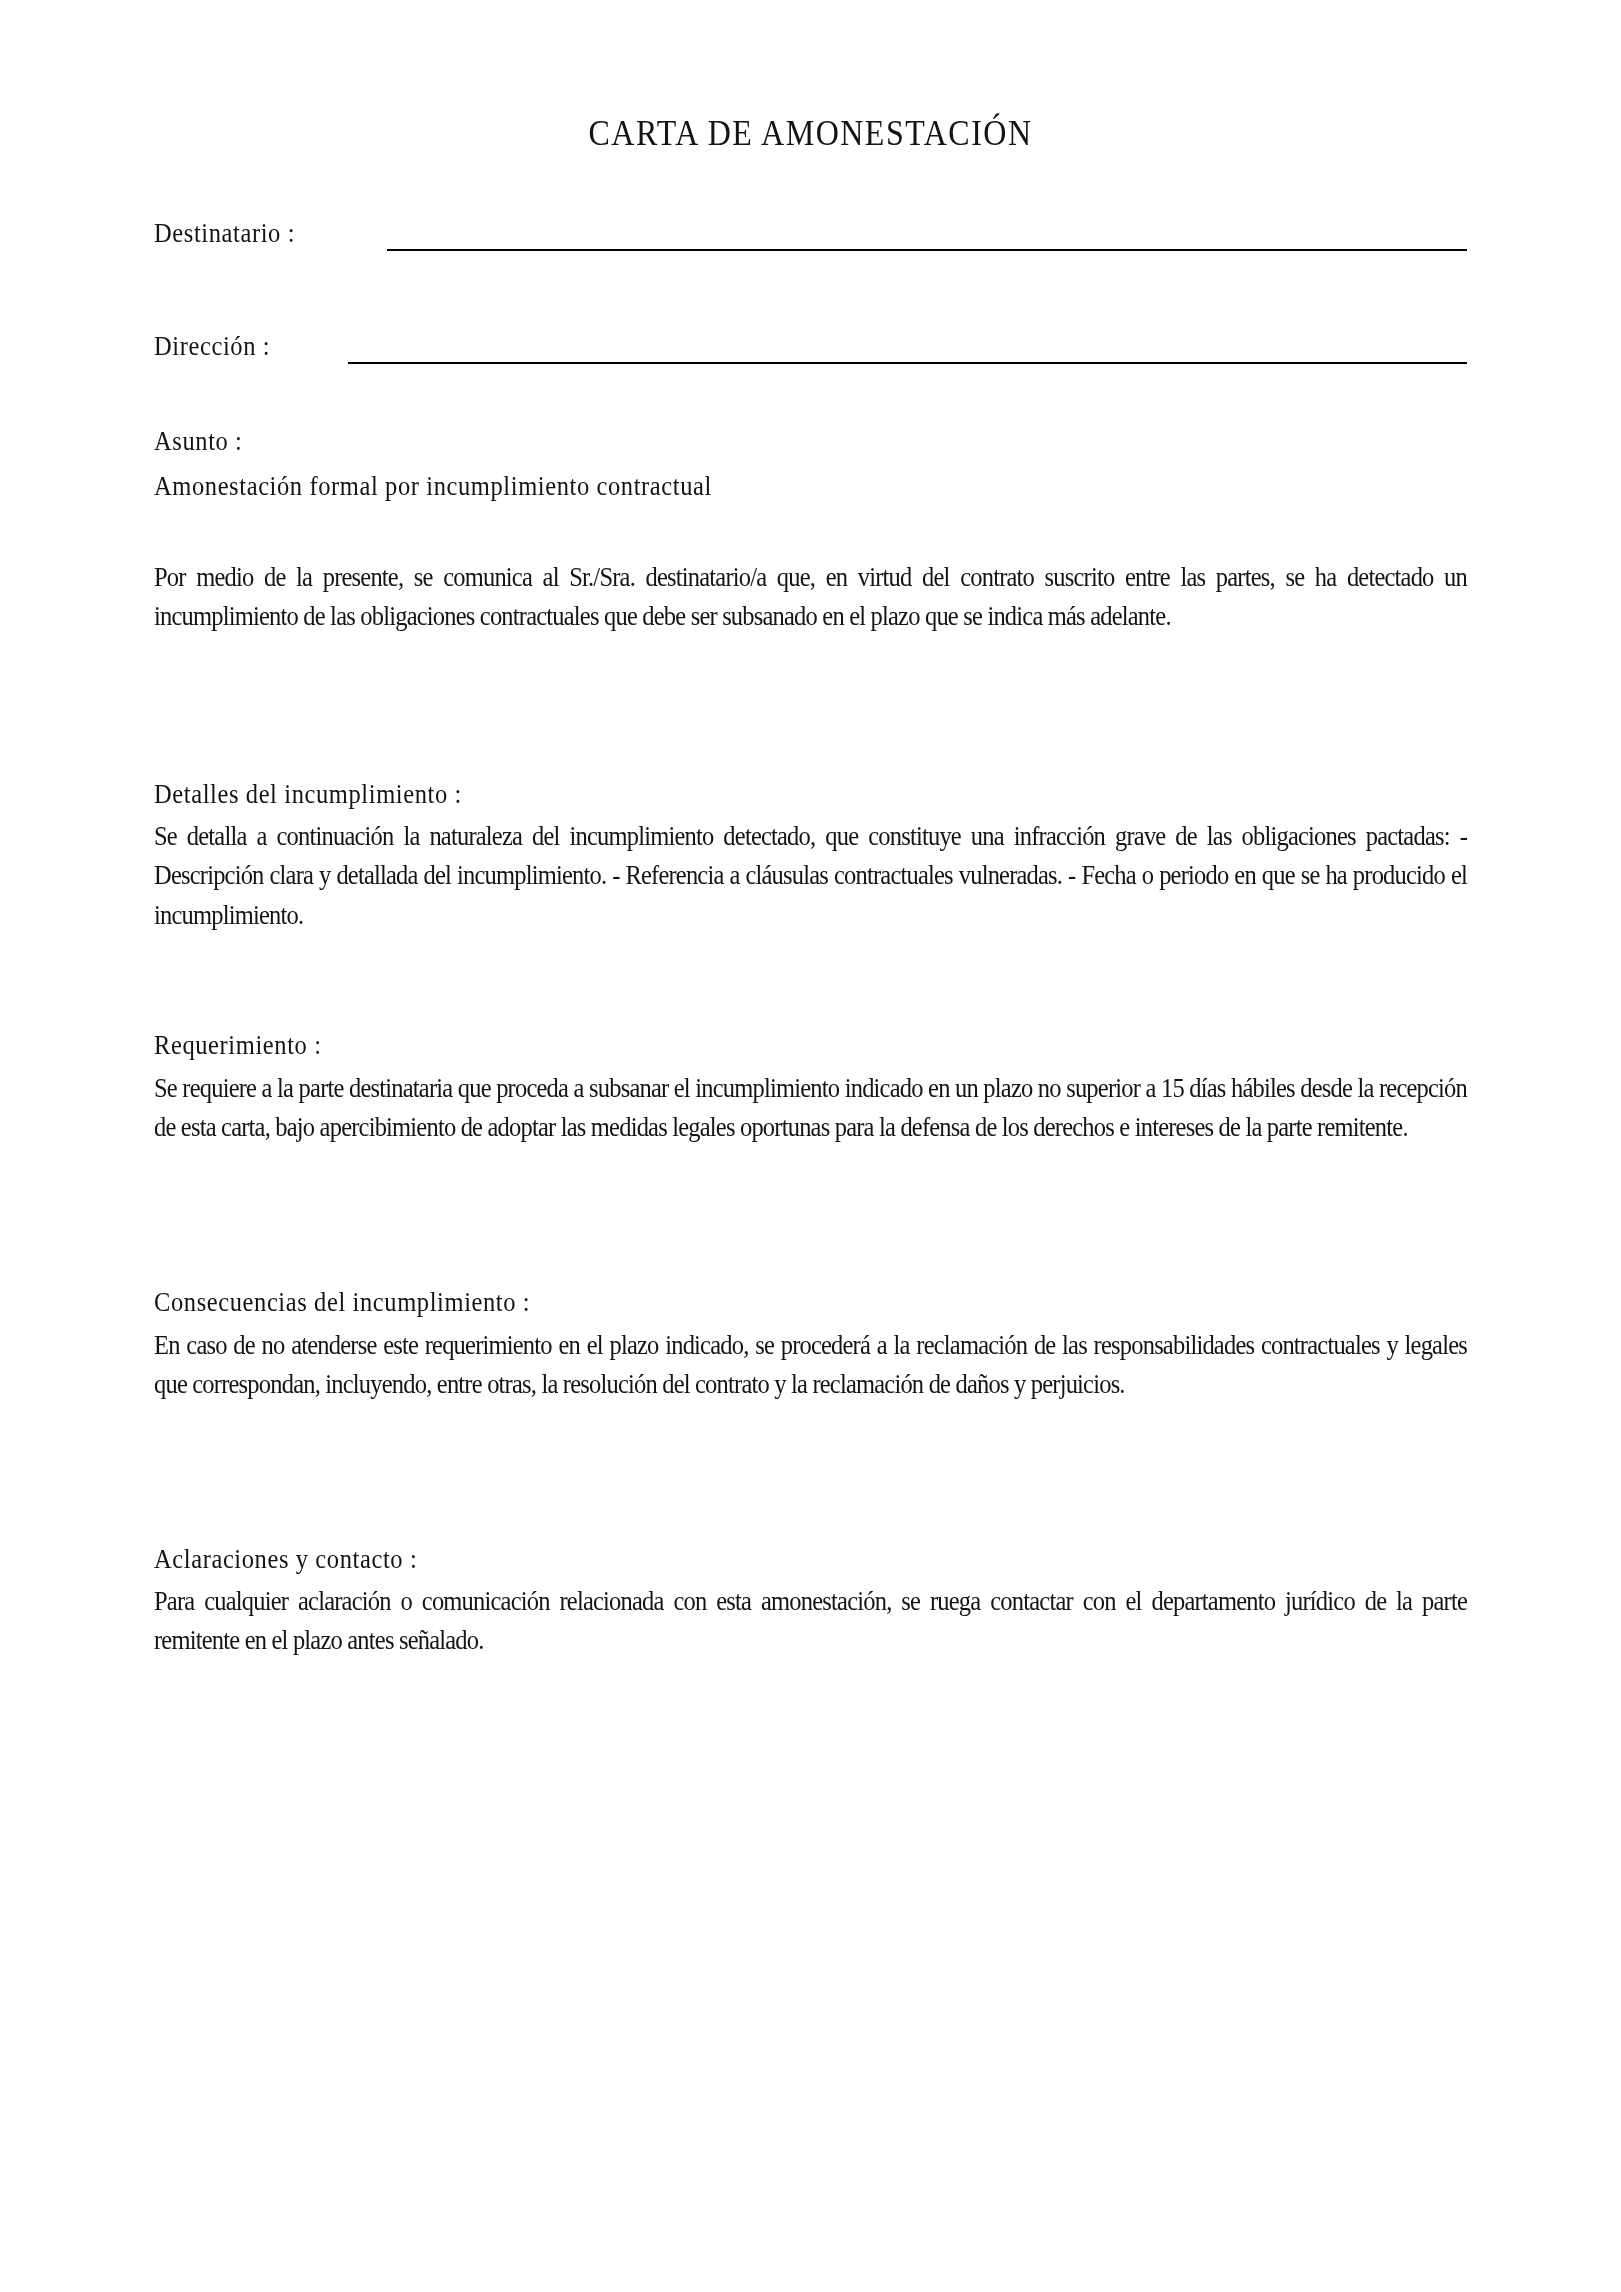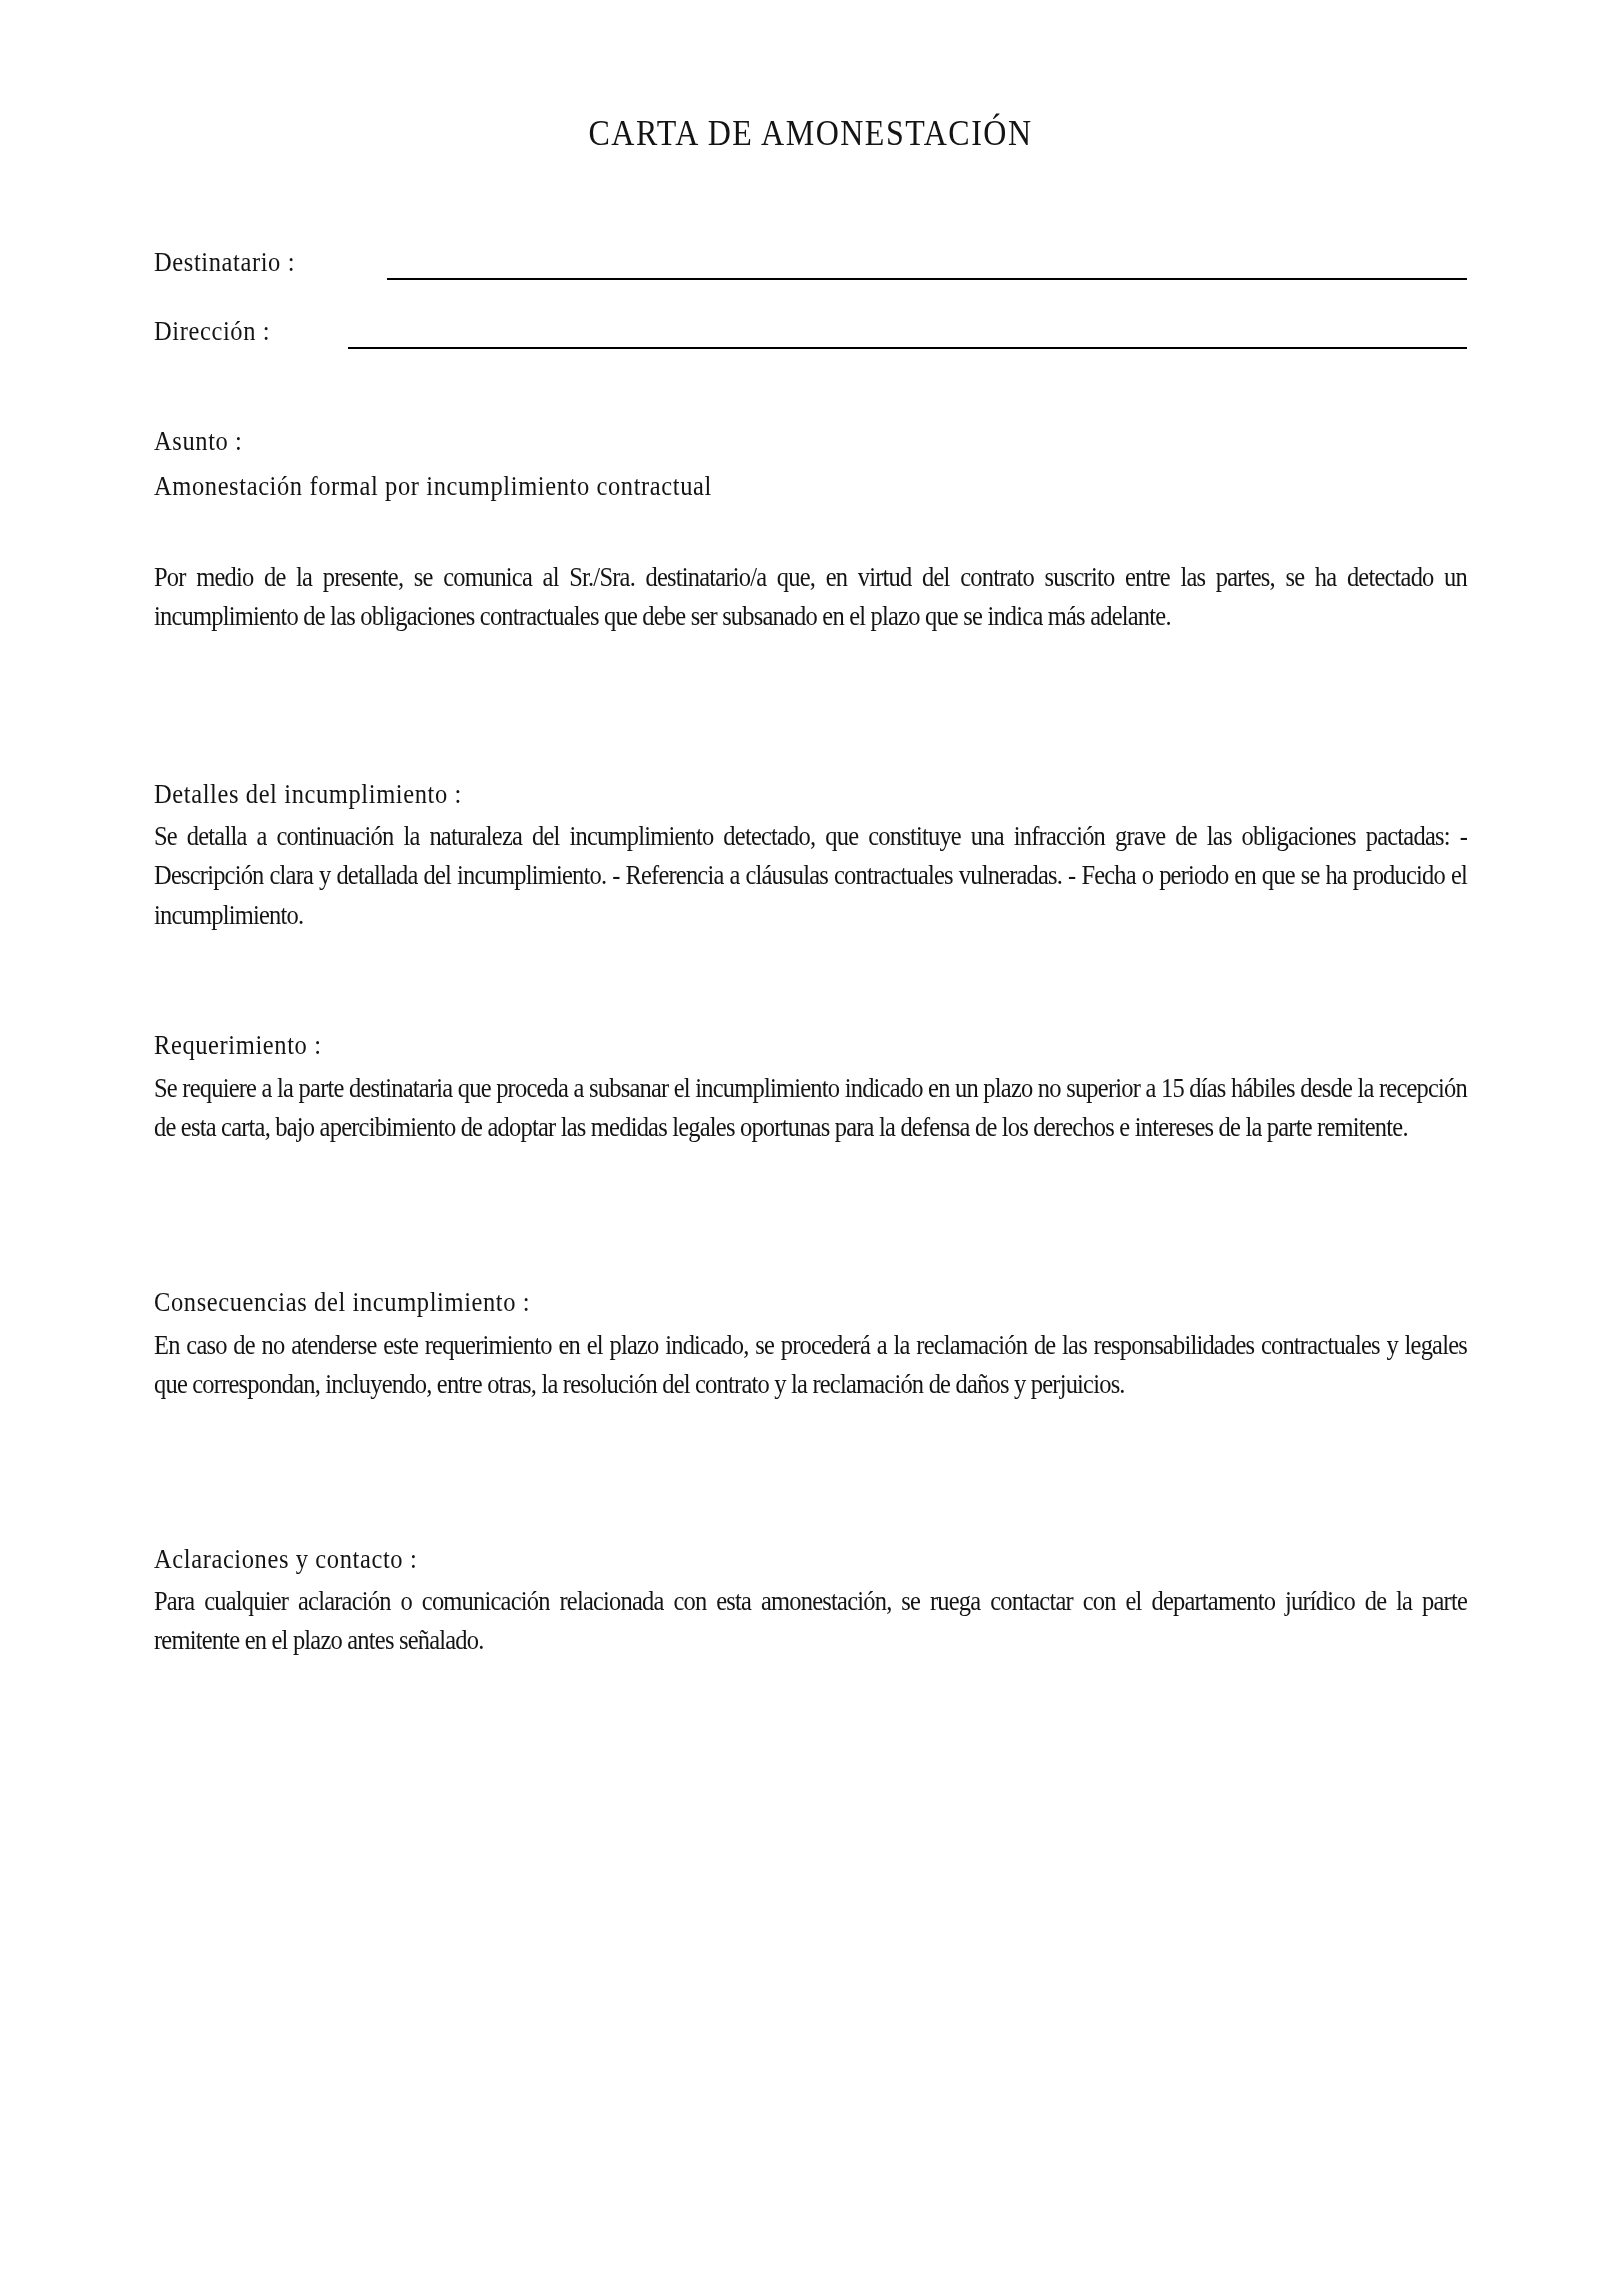--- a/index.html
+++ b/index.html
@@ -57,22 +57,22 @@
     font-size: 24.5px;
     letter-spacing: 0.6px;
     line-height: 35px;
   }
   .para {
     font-size: 24.5px;
     letter-spacing: -0.8px;
     line-height: 35px;
     text-align: justify;
   }
-  .row-top-1 { top: 246px; text-decoration: underline; }
-  .row-top-2 { top: 315px; }
+  .row-top-1 { top: 217px; text-decoration: underline; }
+  .row-top-2 { top: 330px; }
   .h-asunto   { top: 421px; }
   .t-subject  { top: 466px; }
   .p-intro    { top: 557px; }
   .h-detalles { top: 774px; }
   .p-detalles { top: 816px; }
   .h-requer   { top: 1025px; }
   .p-requer   { top: 1068px; }
   .h-consec   { top: 1282px; }
   .p-consec   { top: 1325px; }
   .h-aclar    { top: 1539px; }

